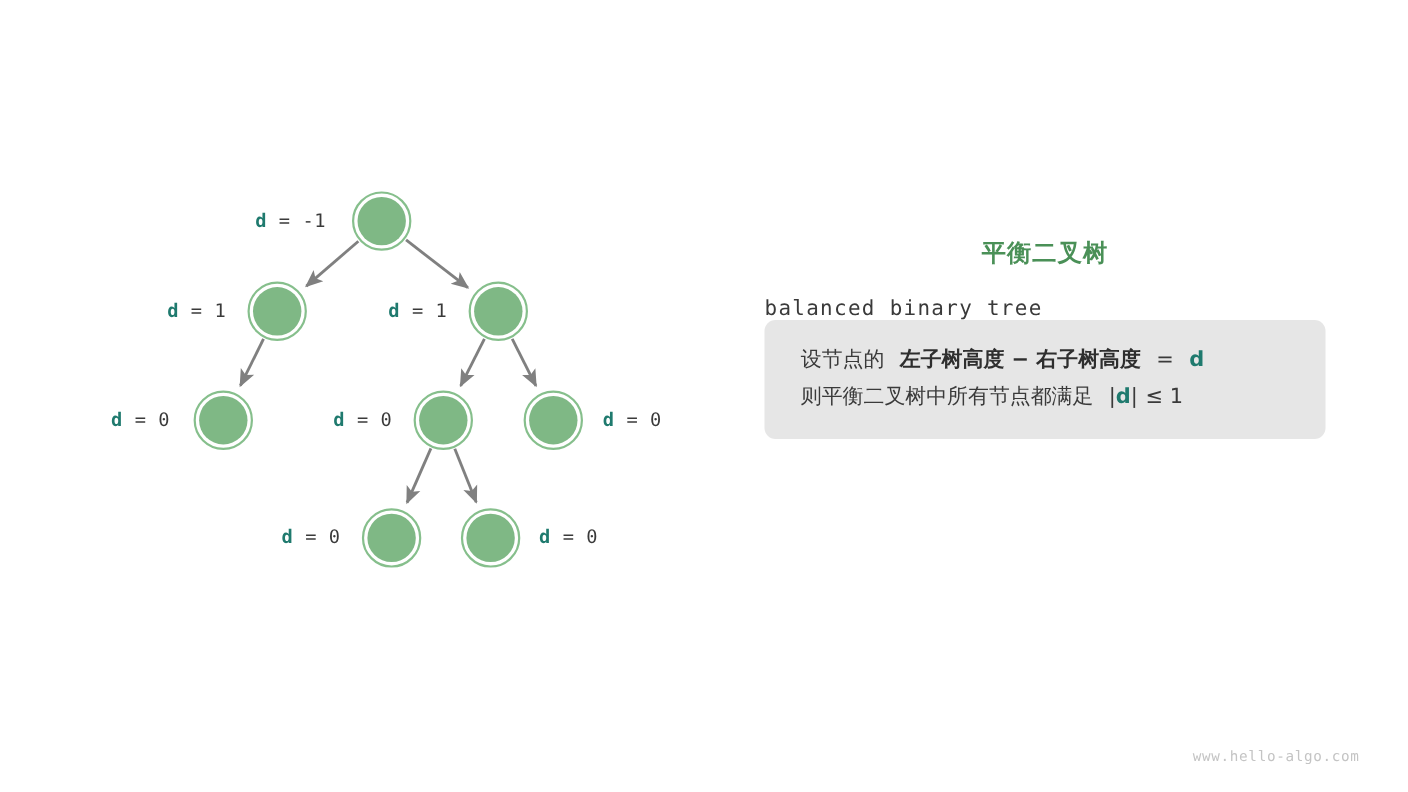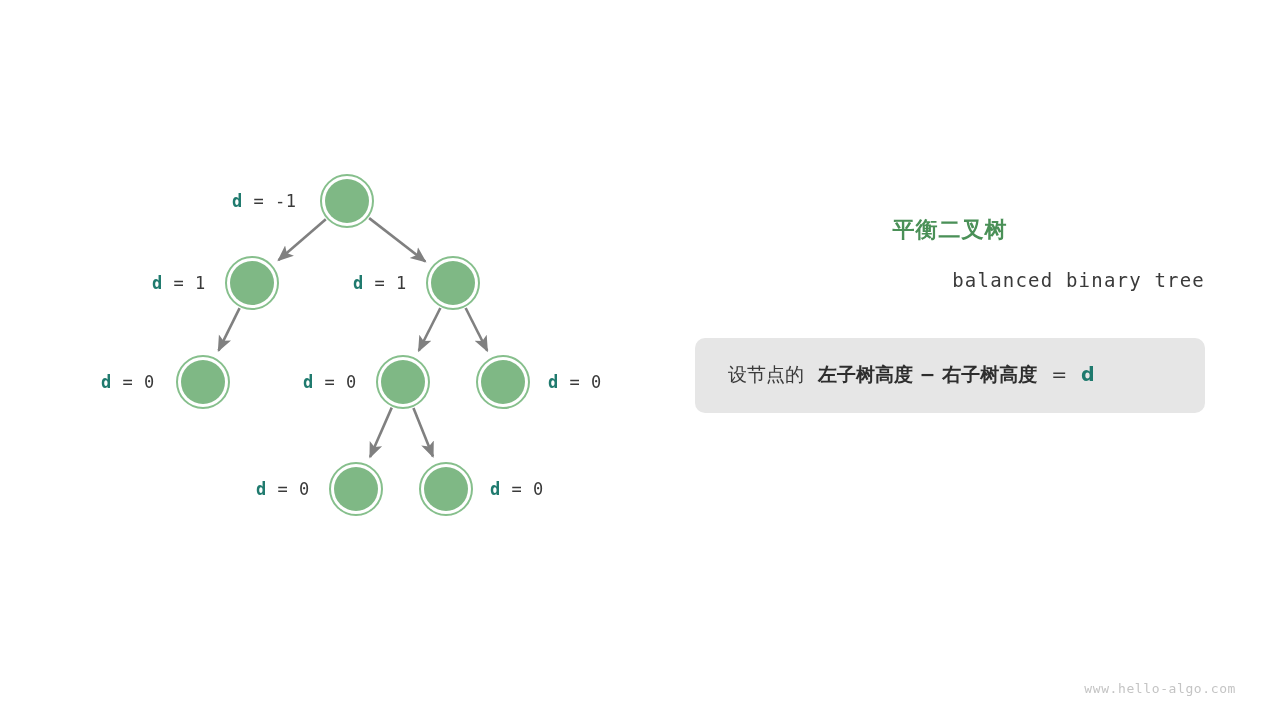--- a/index.html
+++ b/index.html
@@ -57,30 +57,29 @@
     text-align: center;
     font-family: Liberation Mono, monospace;
     font-size: 22px;
     font-weight: bold;
     color: #4a9057;
     letter-spacing: 1px;
     margin: 0;
   }
 
   #concept-subtitle {
-    text-align: right;
+    text-align: left;
     font-family: "DejaVu Sans Mono", monospace;
     font-size: 19px;
     color: #3a3a3a;
     letter-spacing: 1.2px;
     margin-top: 24px;
   }
 
   #definition-box {
-    margin-top: 47px;
     background: #e6e6e6;
     border-radius: 10px;
     padding: 20px 33px 22px 33px;
     box-sizing: border-box;
     width: 510px;
   }
   .def-line {
     font-family: "DejaVu Sans", sans-serif;
     font-size: 19px;
     color: #3a3a3a;
@@ -181,19 +180,22 @@
     <div id="concept-title">平衡二叉树</div>
 
     <div id="concept-subtitle">balanced binary tree</div>
 
     <div id="definition-box">
 
       <div class="def-line">
         <span>设节点的</span><span class="sp"></span><span class="sp"></span><span class="strong">左子树高度 − 右子树高度</span><span class="sp"></span><span class="sp"></span><span>=</span><span class="sp"></span><span class="sp"></span><span class="var">d</span>
       </div>
 
+      <div class="def-line">
+        <span>则平衡二叉树中所有节点都满足</span><span class="sp"></span><span class="sp"></span><span>|</span><span class="var">d</span><span>|</span><span class="sp"></span><span>≤ 1</span>
+      </div>
 
     </div>
   </div>
 
   <div id="watermark">www.hello-algo.com</div>
 
 </div>
 
 </body></html>

